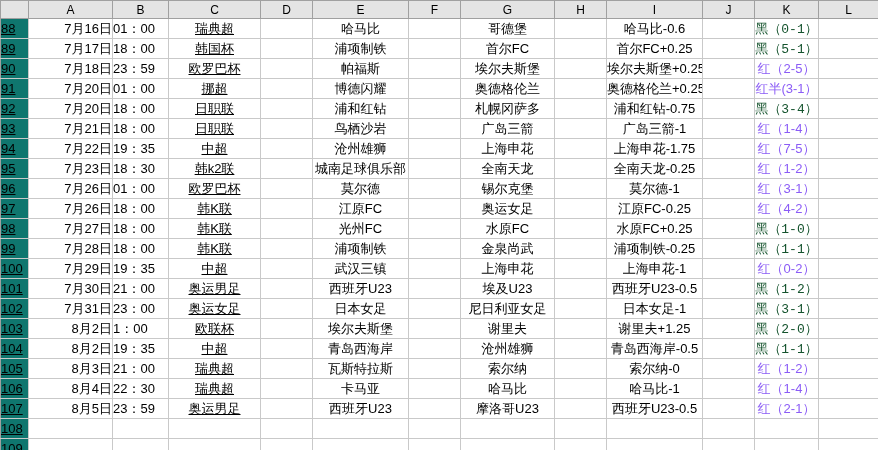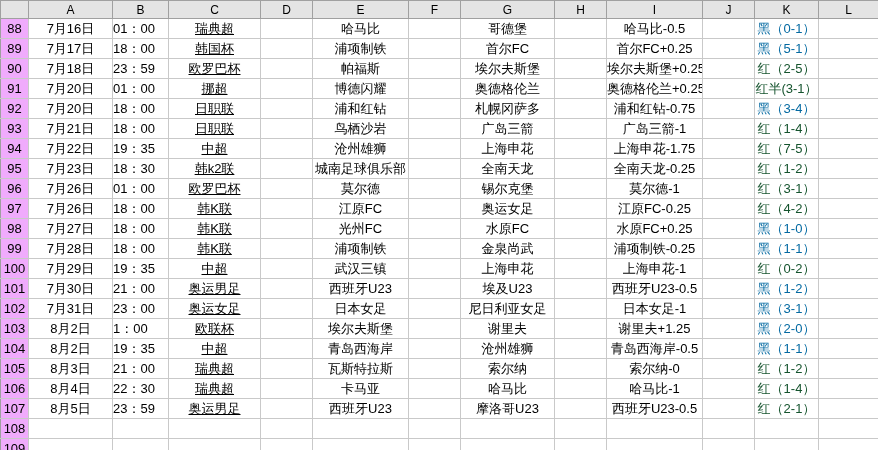--- a/index.html
+++ b/index.html
@@ -41,45 +41,45 @@
     border-top:1px solid #a0a0a0;
     height:17px;
     font-size:12px;
   }
   td.corner{
     background:#e4e4e4;
     border-left:1px solid #a0a0a0;
   }
   
   td.rowhead{
-    background:#f0abfc;
-    text-align:center;
+    background:#0f766e;
     font-size:12px;
     border-right:1px solid #a0a0a0;
     border-left:1px solid #a0a0a0;
     border-bottom:1px solid #c9c9c9;
     color:#000;
+    text-decoration:underline;
   }
   td.cell{
     background:#ffffff;
   }
-  .c-A{text-align:center;padding-left:2px;}
+  .c-A{text-align:right;padding-left:2px;}
   .c-B{}
   .c-C{text-align:center;text-decoration:underline;}
   .c-D{}
   .c-E{text-align:center;}
   .c-F{}
   .c-G{text-align:center;}
   .c-H{}
   .c-I{text-align:center;}
   .c-J{}
   .c-K{text-align:center;}
   .c-L{}
-  .red{color:#14532d;}
-  .black{color:#0369a1;}
+  .red{color:#8b5cf6;}
+  .black{color:#14532d;font-family:Liberation Mono, monospace;}
   
 </style>
 </head>
 <body>
 
 <div id="sheet">
   <table class="grid">
     <colgroup id="cols">
         <col style="width: 28px;">
         <col style="width: 84px;">
@@ -116,21 +116,21 @@
         <tr>
           <td class="rowhead">88</td>
           <td class="cell c-A">7月16日</td>
           <td class="cell c-B">01：00</td>
           <td class="cell c-C">瑞典超</td>
           <td class="cell c-D"></td>
           <td class="cell c-E">哈马比</td>
           <td class="cell c-F"></td>
           <td class="cell c-G">哥德堡</td>
           <td class="cell c-H"></td>
-          <td class="cell c-I">哈马比-0.5</td>
+          <td class="cell c-I">哈马比-0.6</td>
           <td class="cell c-J"></td>
           <td class="cell c-K black">黑（0-1）</td>
           <td class="cell c-L"></td>
         </tr>
         <tr>
           <td class="rowhead">89</td>
           <td class="cell c-A">7月17日</td>
           <td class="cell c-B">18：00</td>
           <td class="cell c-C">韩国杯</td>
           <td class="cell c-D"></td>

